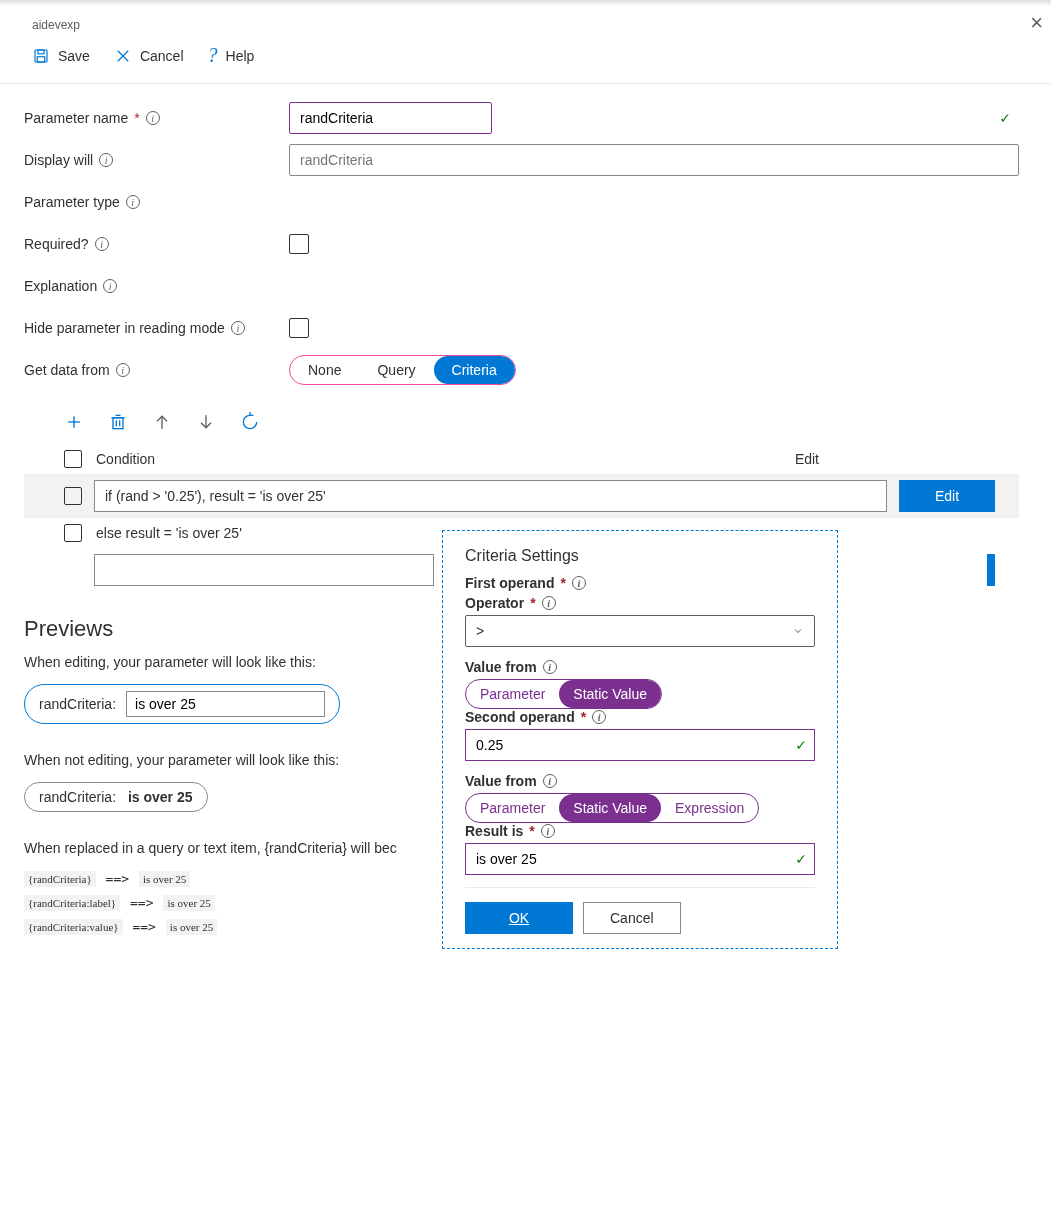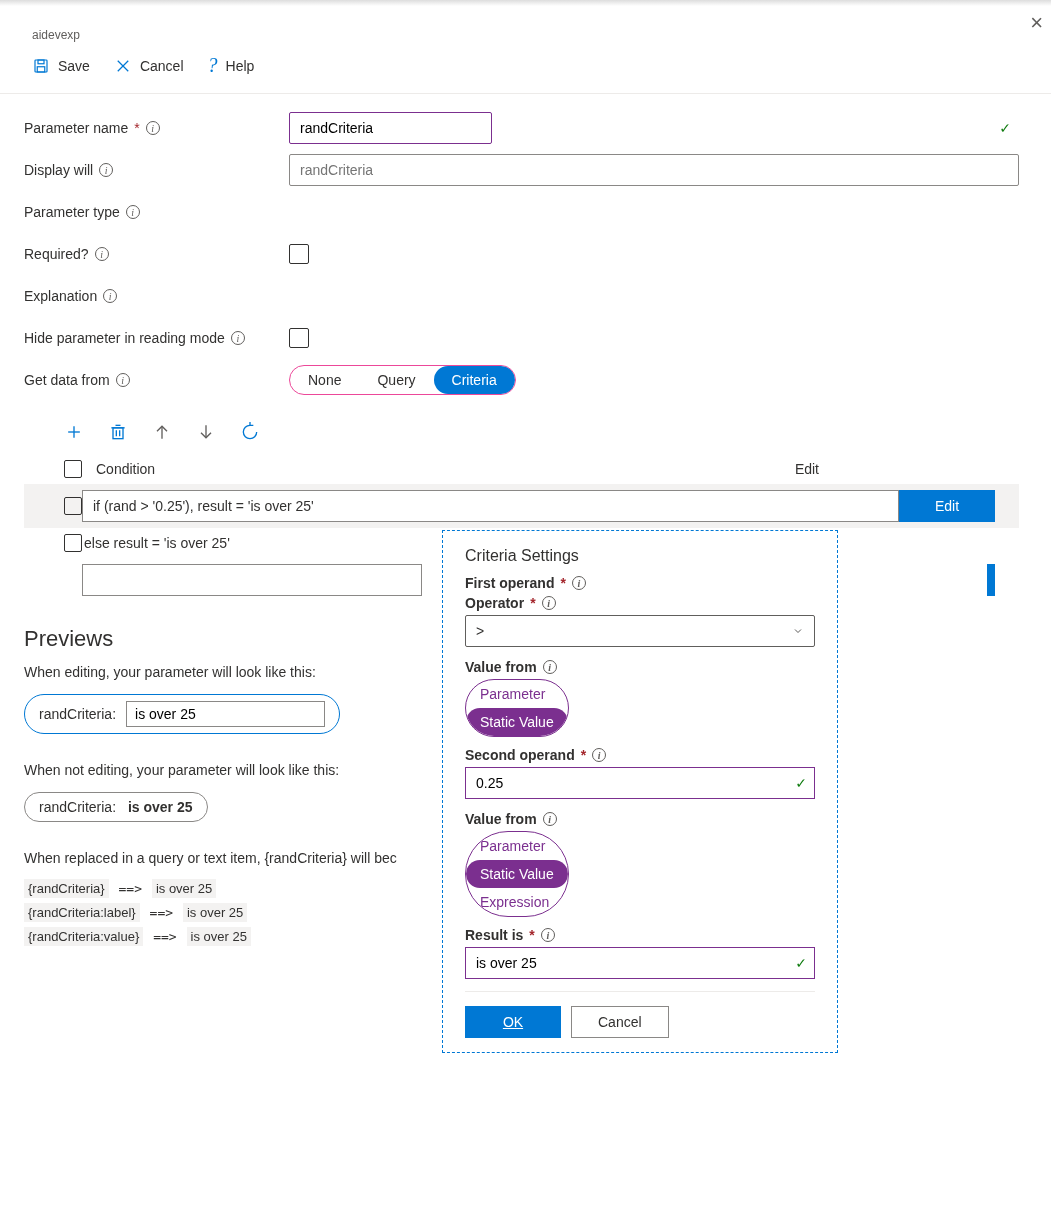--- a/index.html
+++ b/index.html
@@ -8,21 +8,21 @@
     font-family: "Segoe UI", -apple-system, BlinkMacSystemFont, sans-serif;
     font-size: 14px;
     color: #323130;
     background: #fff;
     width: 1051px;
   }
   .shadow-top { height: 6px; background: linear-gradient(#ddd, #fff); }
   .pad { padding: 0 32px; }
   .header { padding-top: 4px; margin-bottom: 8px; }
   .title { font-size: 22px; font-weight: 600; margin: 0; }
-  .sub { font-size: 12px; color: #605e5c; margin-top: 18px; }
+  .sub { font-size: 12px; color: #605e5c; margin-top: 8px; }
   .toolbar { display: flex; gap: 24px; align-items: center; margin-top: 12px; padding-bottom: 8px; }
   .tool-btn { display: flex; align-items: center; gap: 8px; cursor: pointer; }
   .tool-btn svg { width: 18px; height: 18px; }
   .blue { color: #0078d4; stroke:#0078d4; fill:#0078d4;}
   .divider { border: none; border-top: 1px solid #edebe9; margin: 0; }
   .close-x { position: absolute; top: 10px; right: 8px; font-size: 22px; color: #605e5c; }
   .form-area { padding: 16px 32px 8px 24px; }
   .row { display: flex; align-items: center; min-height: 36px; margin-bottom: 6px; }
   .row-label { width: 265px; font-weight: 400; display:flex; align-items:center; gap:6px;}
   .req { color: #a4262c; }
@@ -35,47 +35,47 @@
   .chev { width:12px; height:12px; }
   .chk { width:20px; height:20px; border:1px solid #323130; border-radius:2px; }
   .pill-group { display:flex; border:1px solid #ec4899; border-radius:50px; overflow:hidden; }
   .pill { padding: 6px 18px; font-size:14px; }
   .pill.active { background:#0078d4; color:#fff; border-radius:50px; }
   .criteria-tools { display:flex; gap:24px; margin: 24px 0 12px 40px; align-items:center;}
   .criteria-tools svg { width:20px; height:20px; }
   .cond-header { display:flex; align-items:center; margin-left:40px; padding:6px 0;}
   .cond-header .chk { margin-right:14px; width:18px; height:18px;}
   .cond-edit-h { margin-left:auto; margin-right:200px; font-weight:400; }
-  .cond-row { display:flex; align-items:center; padding:6px 24px 6px 40px; }
+  .cond-row { display:flex; align-items:center; padding:6px 24px 6px 40px; gap:12px; }
   .cond-row.sel { background:#f3f2f1; }
   .cond-row .chk{ width:18px;height:18px;}
   .cond-row input { flex:1; height:32px; padding:0 10px; border:1px solid #8a8886; font-size:14px; font-family:inherit; }
   .cond-row input.ro { color:#323130; }
   .btn-primary { background:#0078d4; color:#fff; border:none; padding:6px 30px; height:32px; font-size:14px; }
   .btn-default { background:#fff; color:#323130; border:1px solid #8a8886; padding:6px 26px; height:32px; font-size:14px;}
   .previews-h { font-size:22px; font-weight:400; margin:24px 0 12px 0; }
   .prev-line { margin:10px 0 14px 0; }
   .preview-box { display:inline-flex; align-items:center; gap:10px; border:1px solid #0078d4; border-radius:50px; padding:6px 14px; margin-bottom:18px;}
   .preview-box input { border:1px solid #8a8886; height:26px; padding:0 8px; font-size:14px;}
   .preview-box2 { display:inline-flex; align-items:center; gap:4px; border:1px solid #8a8886; border-radius:50px; padding:6px 14px; margin-bottom:18px;}
   .preview-box2 b{font-weight:600;}
   .code-line { margin:8px 0; }
-  .code { font-family: Liberation Sans, sans-serif; font-size:13px; background:#f3f2f1; padding:2px 4px;}
+  .code { font-family: Liberation Serif, serif; font-size:11px; background:#f3f2f1; padding:2px 4px;}
   .arrow { font-family: Consolas, monospace; font-size:13px; padding:0 6px;}
   .popup {
     position:absolute; top:530px; left:442px; width:396px;
     background:#fff; border:1px dashed #0078d4; padding:16px 22px 0 22px;
   }
   .pop-title { font-size:16px; margin:0 0 10px 0; }
   .pop-label { font-weight:600; font-size:14px; display:flex; align-items:center; gap:6px; margin-bottom:4px;}
   .pop-select { height:32px; border:1px solid #605e5c; border-radius:2px; padding:0 10px; display:flex; align-items:center; justify-content:space-between; margin-bottom:12px;}
   .pop-input-wrap { position:relative; margin-bottom:12px;}
   .pop-input { width:100%; height:32px; padding:0 10px; border:1px solid #7b2f8f; font-size:14px; font-family:inherit;}
   .pop-check { position:absolute; right:8px; top:8px; color:#107c10;}
-  .seg-group { display:inline-flex; border:1px solid #7b2f8f; border-radius:50px; overflow:hidden; margin-bottom:10px;flex-direction:column;}
+  .seg-group { display:inline-flex; border:1px solid #7b2f8f; border-radius:50px; overflow:hidden; }
   .seg { padding:6px 14px; font-size:14px; color:#7b2f8f;}
   .seg.active { background:#7b2f8f; color:#fff; border-radius:50px;}
   .pop-footer { display:flex; gap:10px; padding:14px 0; border-top:1px solid #edebe9; margin-top:10px;}
   svg.stroke-only { fill:none; stroke:currentColor; stroke-width:1.6; }
 </style>
 </head>
 <body>
 
 <div class="shadow-top"></div>
 <span class="close-x">×</span>
@@ -300,16 +300,16 @@
     <span>Result is</span>
     <span class="req">*</span>
     <span class="info-icon">i</span>
   </div>
   <div class="pop-input-wrap">
     <input class="pop-input" value="is over 25" style="">
     <span class="pop-check">✓</span>
   </div>
 
   <div class="pop-footer">
-    <button class="btn-primary" style="width:96px;text-decoration:underline;">OK</button>
+    <button class="btn-primary" style="width:108px;text-decoration:underline;">OK</button>
     <button class="btn-default">Cancel</button>
   </div>
 </div>
 
 </body></html>

